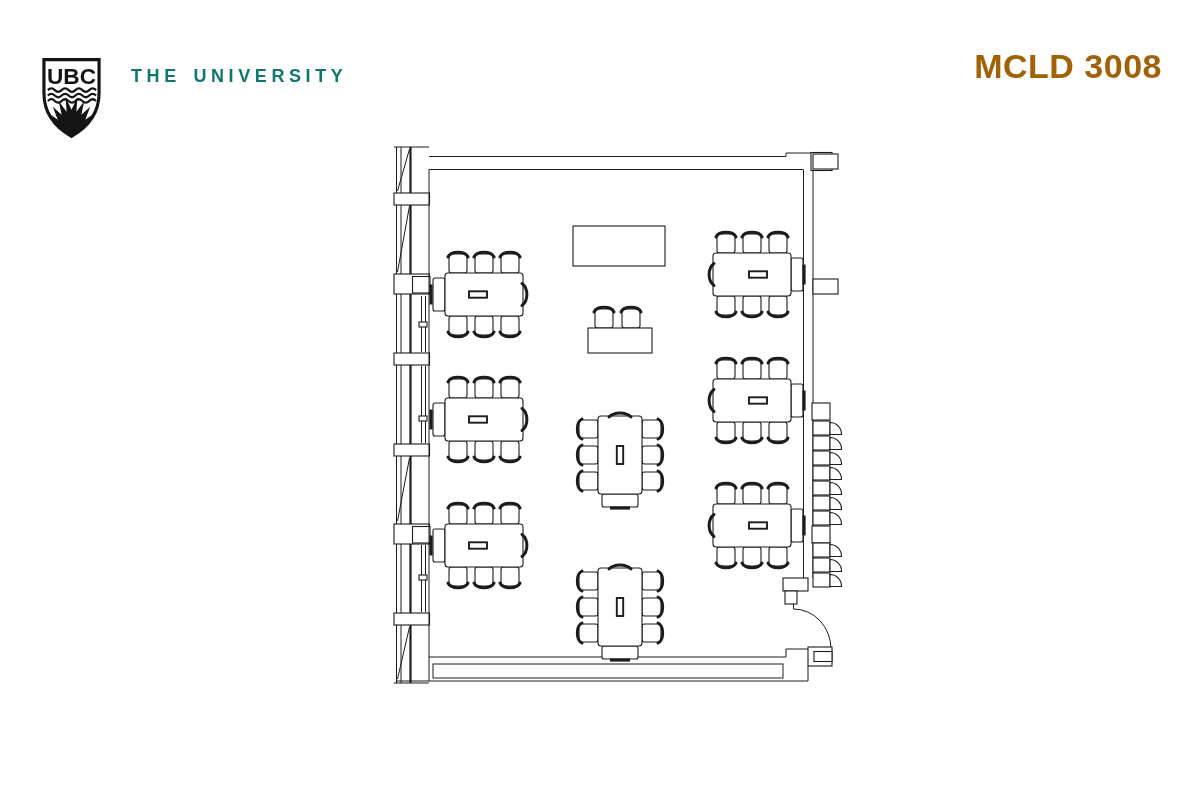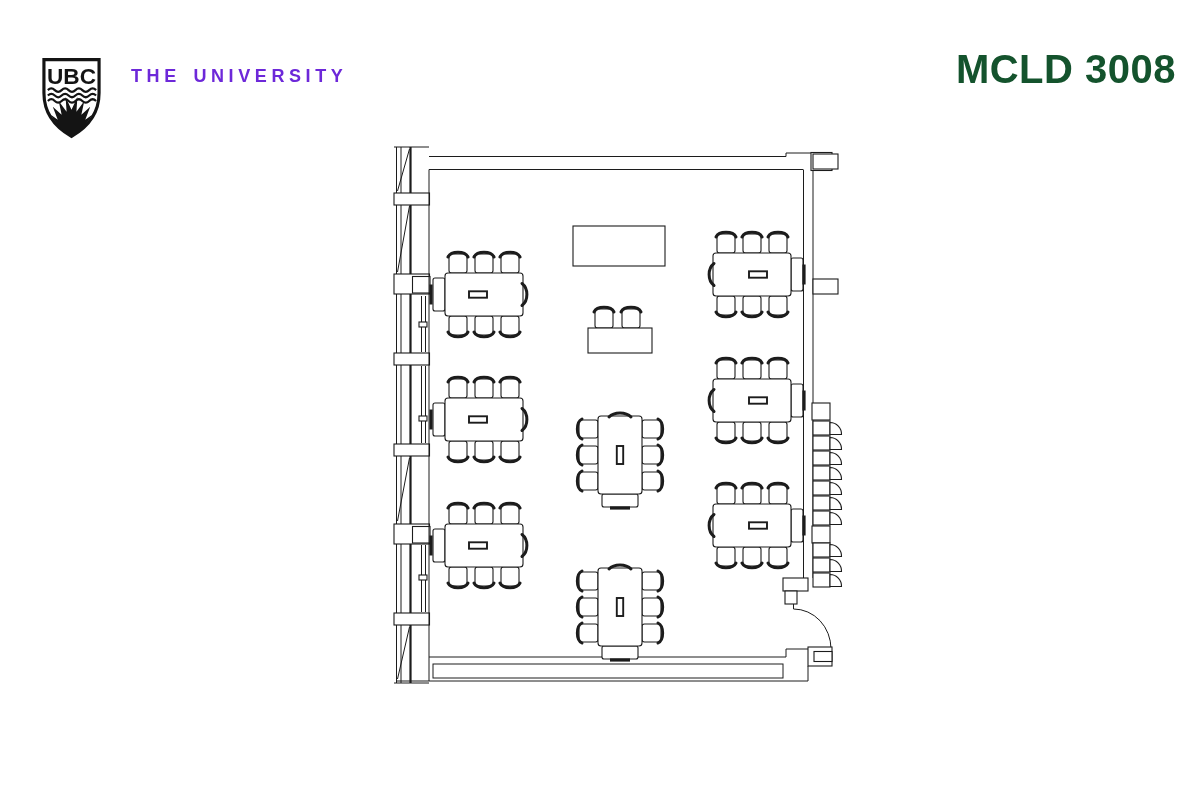--- a/index.html
+++ b/index.html
@@ -1,23 +1,23 @@
 <!DOCTYPE html>
 <html><head>
 <meta charset="utf-8">
 <style>
   html,body{margin:0;padding:0;background:#ffffff;}
   .page{position:relative;width:1200px;height:800px;background:#fff;overflow:hidden;
         font-family:"Liberation Sans",sans-serif;margin-top:16px;}
   
   .ubc-logo{position:absolute;left:40px;top:41px;width:63px;height:82px;}
   .uni-name{position:absolute;left:131px;top:45px;font-size:18px;font-weight:bold;
-            letter-spacing:4.6px;word-spacing:3px;line-height:30px;color:#6d28d9;}
-  .room-title{position:absolute;right:24px;top:31px;font-size:40px;font-weight:bold;
-              color:#14532d;letter-spacing:0.5px;}
+            letter-spacing:4.6px;word-spacing:3px;line-height:30px;color:#0f766e;}
+  .room-title{position:absolute;right:38px;top:31px;font-size:34px;font-weight:bold;
+              color:#a16207;letter-spacing:0.5px;}
   
   .plan{position:absolute;left:390px;top:125px;width:460px;height:550px;}
   .w  {stroke:#1c1c1c;fill:none;stroke-width:1;}
   .w2 {stroke:#1c1c1c;fill:none;stroke-width:2.2;}
   .wf {fill:#ffffff;stroke:#1c1c1c;stroke-width:1.1;}
   .gr {fill:#ffffff;stroke:#1c1c1c;stroke-width:1.9;}
   .back{fill:none;stroke:#1c1c1c;stroke-width:3;stroke-linecap:round;}
   .bar {stroke:#1c1c1c;stroke-width:3.2;stroke-linecap:butt;}
 </style>
 </head>

